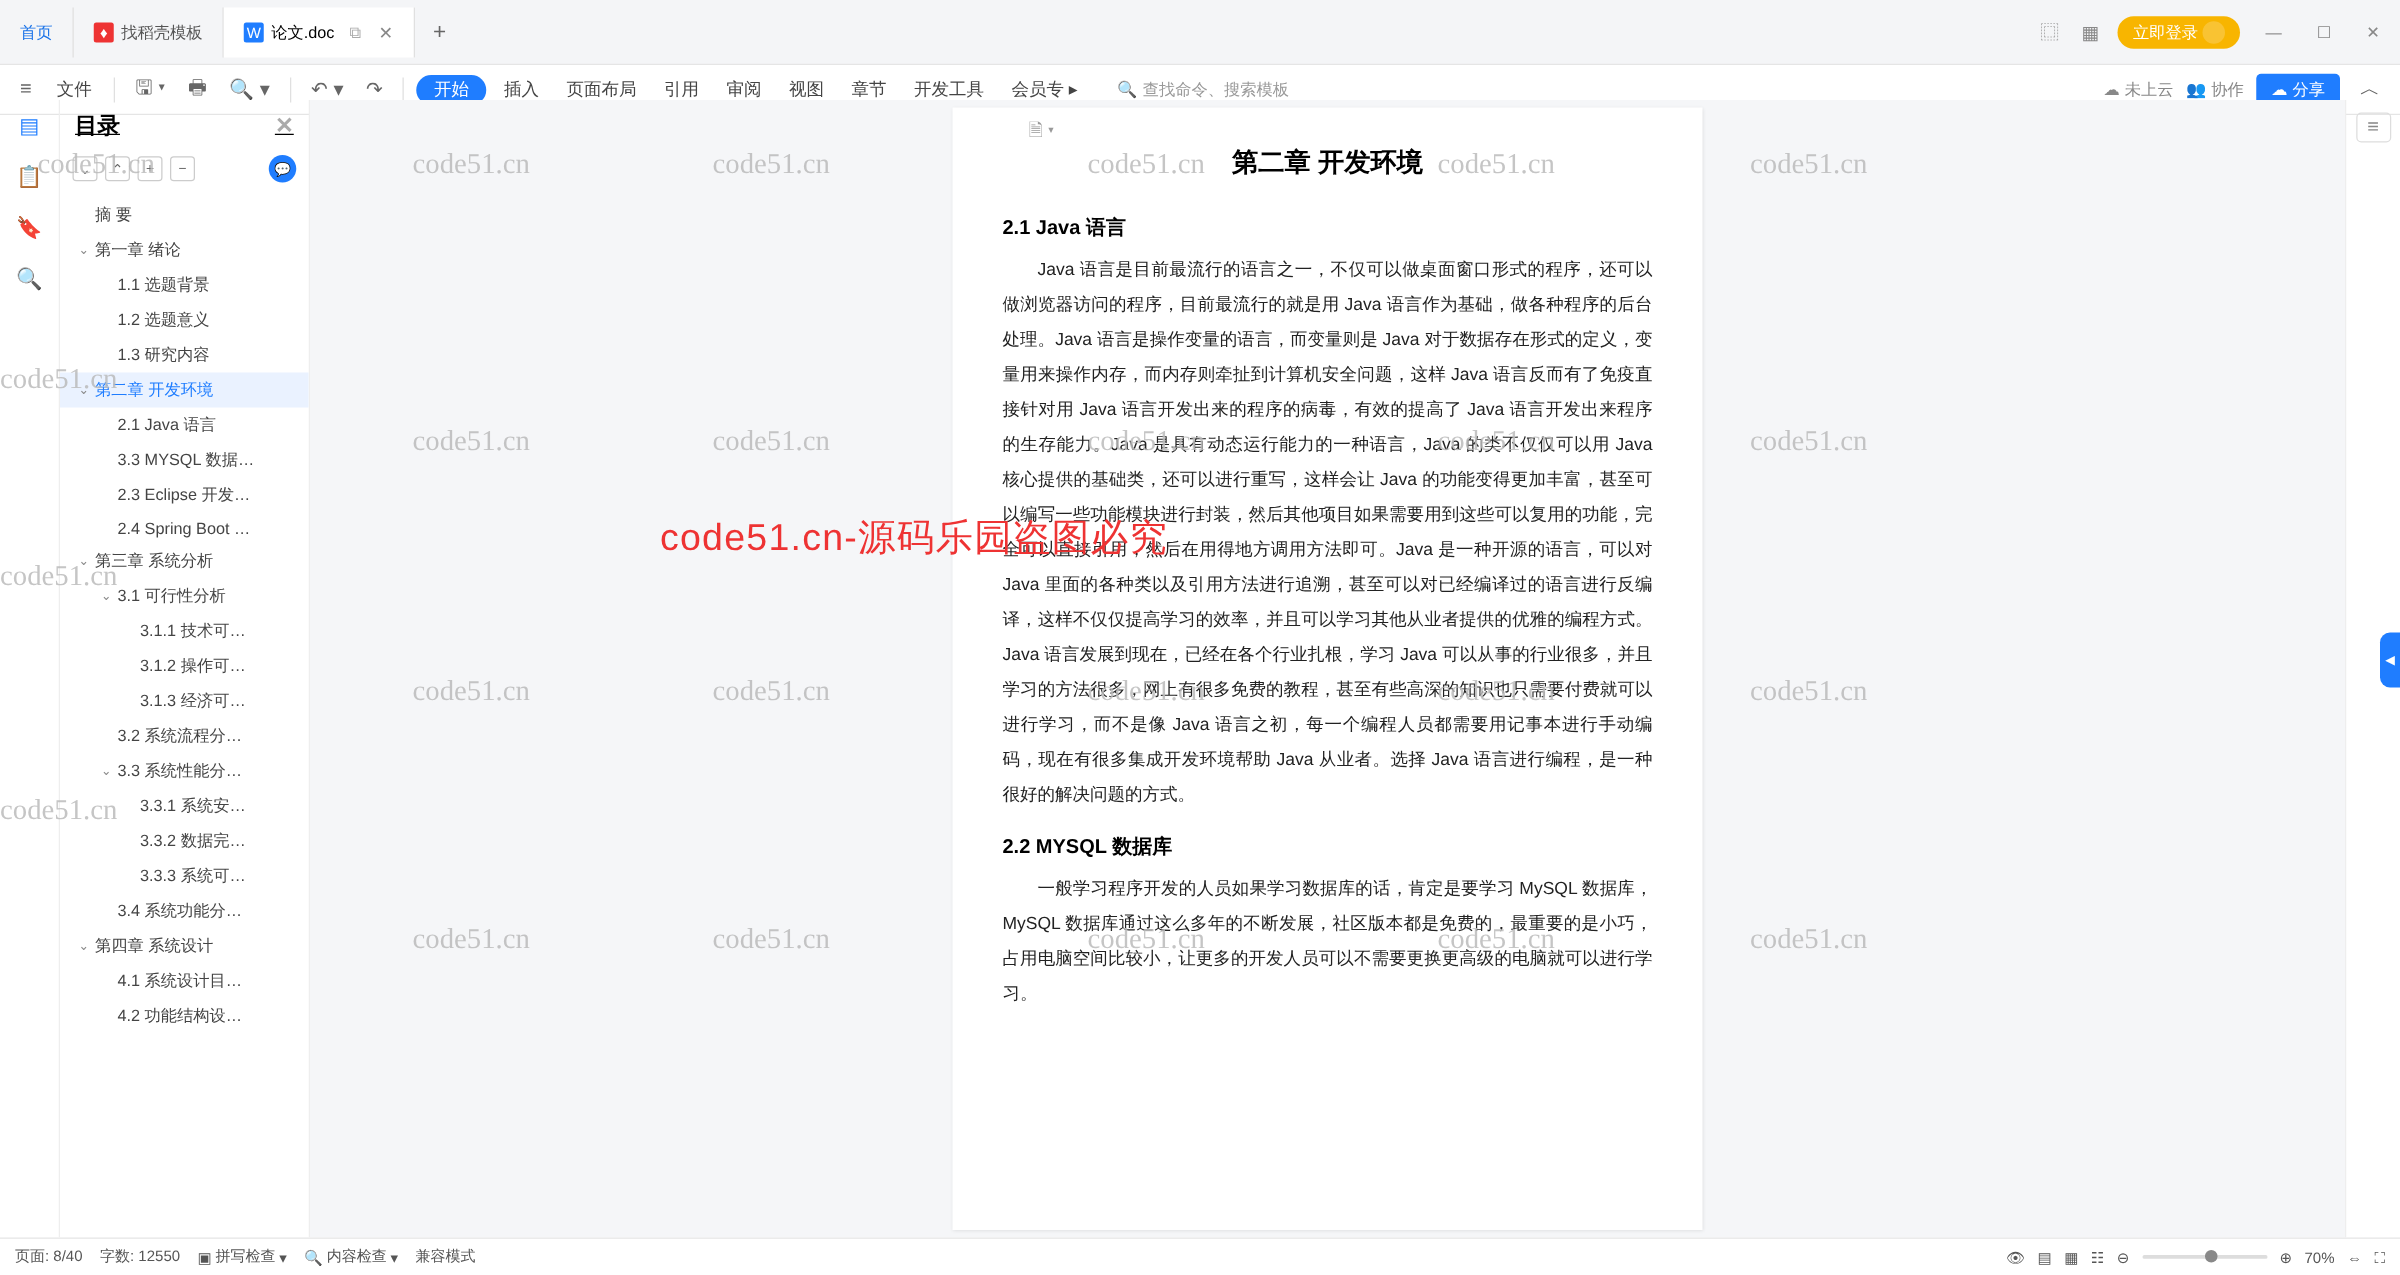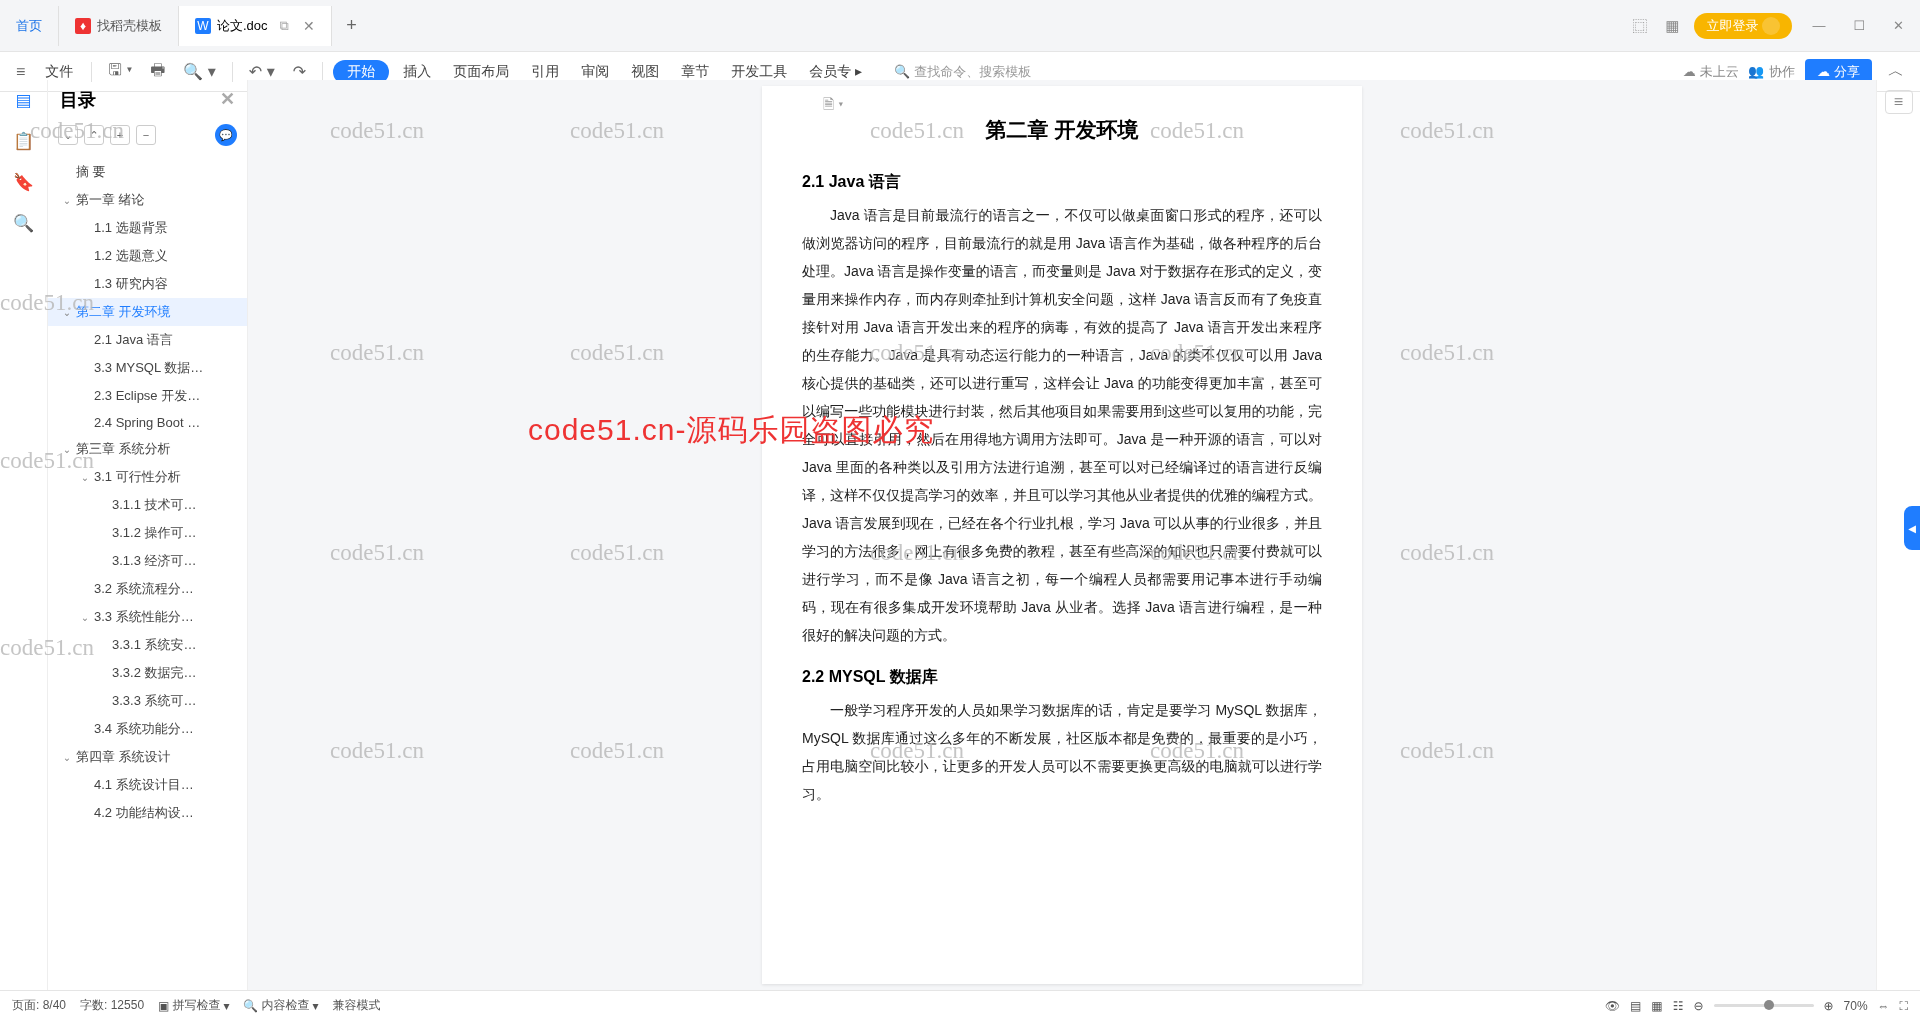--- a/index.html
+++ b/index.html
@@ -25,21 +25,21 @@
 .search-box { margin-left:18px; display:flex; align-items:center; color:#999; font-size:13px; gap:4px; }
 .tb-right { margin-left:auto; display:flex; align-items:center; gap:10px; }
 .share-btn { background:#1f7dff; color:#fff; border-radius:4px; padding:4px 12px; font-size:13px; display:flex; align-items:center; gap:4px; cursor:pointer; }
 .cloud { color:#888; font-size:13px; display:flex; align-items:center; gap:4px; cursor:pointer; }
 
 .main { position:absolute; top:80px; bottom:30px; left:0; right:0; display:flex; }
 .sidebar-icons { width:48px; border-right:1px solid #eee; display:flex; flex-direction:column; align-items:center; padding-top:10px; gap:20px; }
 .si { color:#888; font-size:17px; cursor:pointer; }
 .si.active { color:#1f7dff; }
 .outline-panel { width:200px; border-right:1px solid #eee; display:flex; flex-direction:column; }
-.op-header { padding:8px 12px; display:flex; align-items:flex-start; font-size:18px; font-weight:bold; }
+.op-header { padding:8px 12px; display:flex; align-items:center; font-size:18px; font-weight:bold;text-decoration:underline; }
 .op-close { margin-left:auto; color:#aaa; cursor:pointer; }
 .op-tools { padding:4px 10px; display:flex; gap:6px; align-items:center; }
 .op-tool { width:20px; height:20px; border:1px solid #ccc; border-radius:3px; display:flex; align-items:center; justify-content:center; font-size:11px; color:#666; cursor:pointer; }
 .op-chat { margin-left:auto; width:22px; height:22px; background:#1f7dff; border-radius:50%; display:flex; align-items:center; justify-content:center; color:#fff; font-size:11px; cursor:pointer; }
 .outline-list { flex:1; overflow:auto; padding:8px 0;text-align:center; }
 .ol-item { padding:5px 12px; font-size:13px; color:#444; cursor:pointer; white-space:nowrap; overflow:hidden; text-overflow:ellipsis; display:flex; align-items:center; gap:4px; }
 .ol-item.active { background:#eaf2ff; color:#1f7dff; }
 .ol-item .caret { color:#888; font-size:10px; width:10px; display:inline-block; }
 .ol-l1 { padding-left:14px; }
 .ol-l2 { padding-left:32px; }

